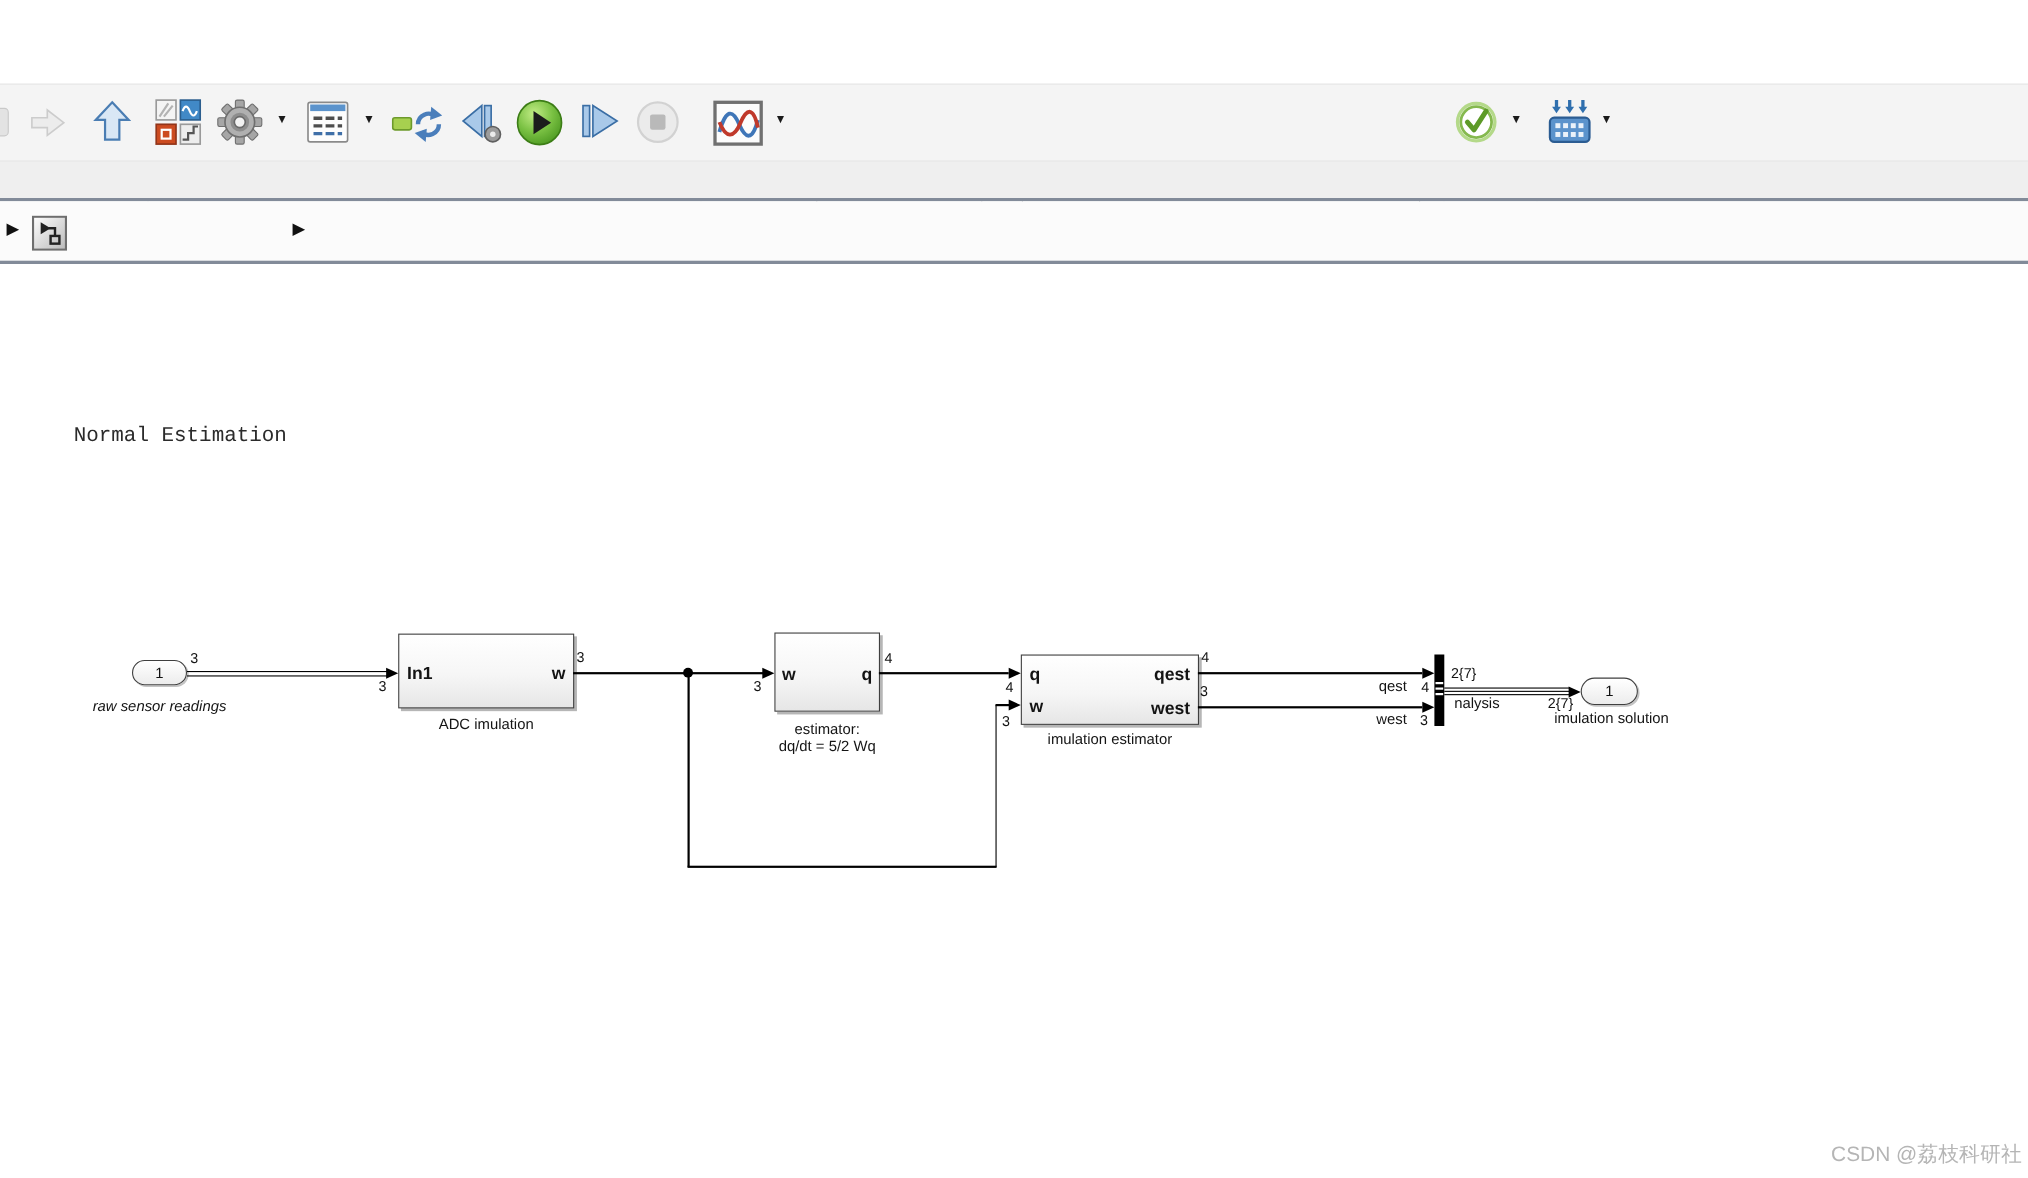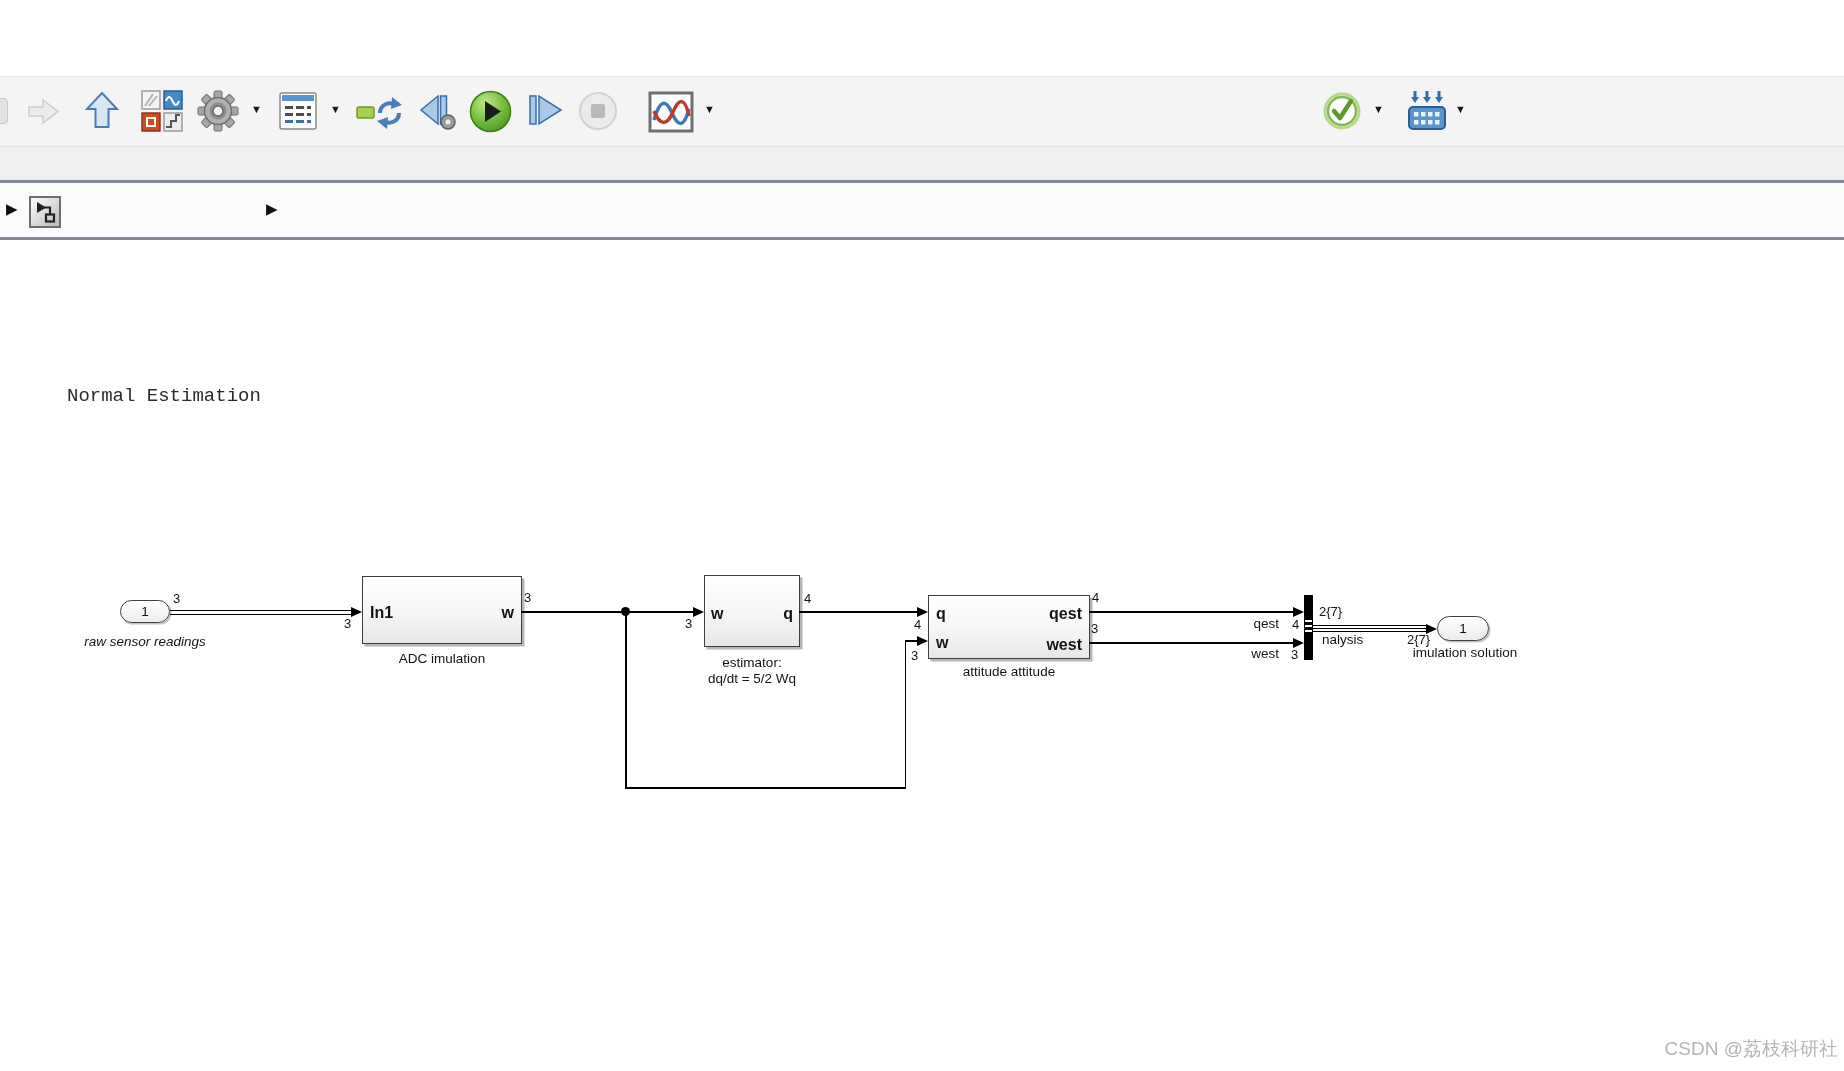--- a/index.html
+++ b/index.html
@@ -299,21 +299,21 @@
   <div class="abs vline" style="left:904.5px; top:641px; height:147px;"></div>
   <div class="abs hline" style="left:905px; top:640px; width:13px;"></div>
   <div class="abs arrow-r" style="left:917px; top:636px;"></div>
 
   <div class="abs blk" style="left:928px; top:595px; width:162px; height:64px;">
     <span class="plabel" style="left:7px; top:9px;">q</span>
     <span class="plabel" style="left:7px; top:38px;">w</span>
     <span class="plabel" style="right:7px; top:9px;">qest</span>
     <span class="plabel" style="right:7px; top:40px;">west</span>
   </div>
-  <div class="abs bname" style="left:929px; top:664px; width:160px;">attitude attitude</div>
+  <div class="abs bname" style="left:929px; top:664px; width:160px;">imulation estimator</div>
 
   <div class="abs hline" style="left:1089px; top:611px; width:204px;"></div>
   <div class="abs arrow-r" style="left:1293px; top:607px;"></div>
   <div class="abs hline" style="left:1089px; top:642px; width:204px;"></div>
   <div class="abs arrow-r" style="left:1293px; top:638px;"></div>
 
   <div class="abs" id="muxbar">
     <i style="top:25px;"></i>
       <i style="top:30px;"></i>
       <i style="top:35px;"></i>

